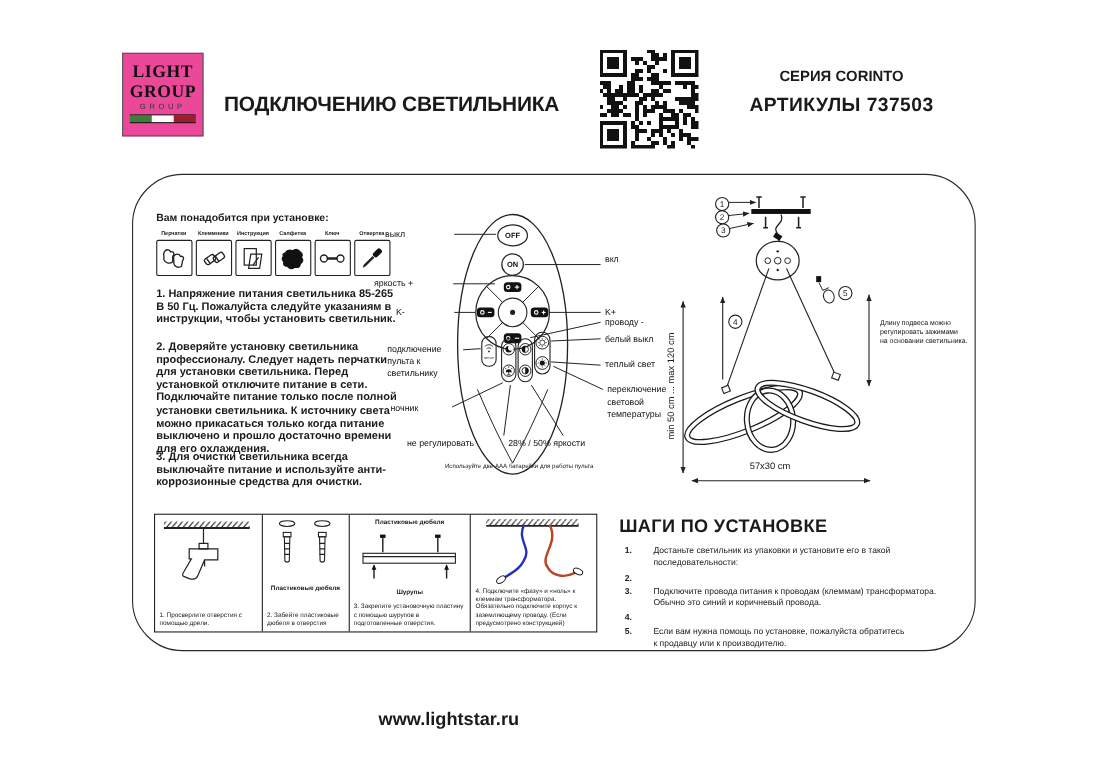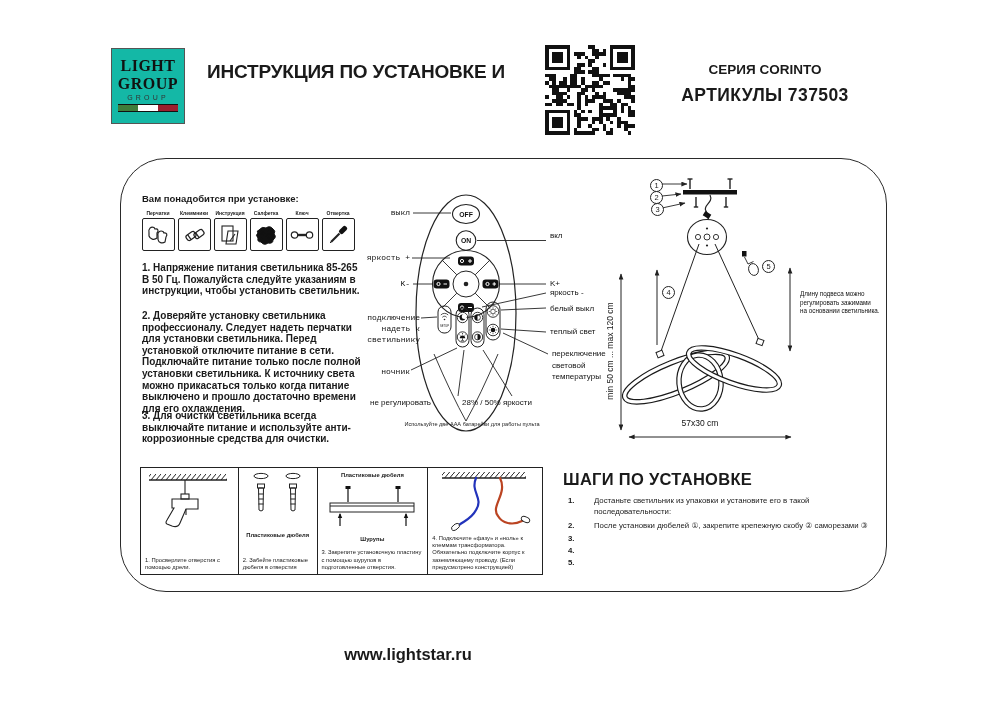--- a/index.html
+++ b/index.html
@@ -1,36 +1,36 @@
 <!DOCTYPE html>
 <html><head>
 <meta charset="utf-8">
 <style>
   html,body{margin:0;padding:0;background:#fff;}
   body{width:1000px;height:706px;position:relative;font-family:"Liberation Sans",sans-serif;color:#1a1a1a;overflow:hidden;}
   .abs{position:absolute;}
   
-  .logo-box{left:111px;top:48px;width:72px;height:74px;border:1px solid #555;text-align:center;background:#14b8a6;}
+  .logo-box{left:111px;top:48px;width:72px;height:74px;border:1px solid #555;text-align:center;background:#ec4899;}
   .logo-word{font-family:"Liberation Serif",serif;font-weight:bold;font-size:16px;line-height:15px;letter-spacing:.5px;color:#111;}
   .logo-group{font-size:7px;letter-spacing:3.2px;color:#333;margin-top:1px;}
   .logo-flag{margin:3px 6px 0 6px;height:6px;border-top:1px solid #111;border-bottom:1px solid #111;display:flex;}
   .logo-flag div{flex:1;}
   .doc-title{left:178px;top:60px;width:356px;text-align:center;font-size:19px;font-weight:bold;line-height:24px;letter-spacing:-.2px;}
   .series{left:655px;top:62px;width:220px;text-align:center;font-size:13.5px;font-weight:bold;}
   .articles{left:645px;top:85px;width:240px;text-align:center;font-size:17.5px;font-weight:bold;letter-spacing:.4px;}
   
   .main-box{left:120px;top:158px;width:765px;height:432px;border:1.5px solid #2a2a2a;border-radius:46px;}
   .tools-title{left:142px;top:193px;font-size:9.5px;font-weight:bold;}
   .tools-row{left:141px;top:210px;width:218px;display:flex;gap:2px;}
   .tool{width:34px;text-align:center;}
   .tool .tl{font-size:5px;font-weight:bold;display:block;height:8px;overflow:hidden;}
   .tool .tb{width:31px;height:31px;border:1.2px solid #222;border-radius:2px;margin:0 auto;display:flex;align-items:center;justify-content:center;}
   .para{left:142px;width:220px;font-size:10px;font-weight:bold;line-height:11.6px;text-align:left;}
   .lbl{position:absolute;font-size:8px;color:#111;line-height:10px;}
-  .r{text-align:right;font-family:Liberation Mono, monospace;}
+  .r{text-align:left;}
   .pre{white-space:pre-line;}
   .callout{position:absolute;width:11px;height:11px;border:1px solid #222;border-radius:50%;font-size:7.5px;line-height:11px;text-align:center;background:#fff;}
   .vlabel{position:absolute;font-size:8.5px;transform:rotate(-90deg);transform-origin:center;text-align:center;}
   .battery-note{left:392px;top:421px;width:160px;text-align:center;font-size:5.6px;color:#222;}
   
   .panels{left:140px;top:467px;width:401px;height:106px;border:1.2px solid #222;display:flex;}
   .panel{position:relative;border-right:1.2px solid #222;}
   .panel:last-child{border-right:none;}
   .panel .cap{position:absolute;left:4px;bottom:3px;right:3px;font-size:5.8px;line-height:7.2px;}
   .panel .plabel{position:absolute;width:100%;text-align:center;font-size:5.8px;font-weight:bold;}
@@ -53,21 +53,21 @@
   </div>
   <div class="logo-group">GROUP</div>
   <div class="logo-flag">
     <div style="background:#3f7d3a"></div>
       <div style="background:#fff"></div>
       <div style="background:#9c1f2e"></div>
   </div>
 </div>
 
 <div class="abs doc-title">
-  <span>ИНСТРУКЦИЯ ПО УСТАНОВКЕ И</span><br>
+  <br><span>ПОДКЛЮЧЕНИЮ СВЕТИЛЬНИКА</span>
 </div>
 
 <svg class="abs" style="left:545px;top:45px;" width="90" height="90" viewBox="0 0 25 25" shape-rendering="crispEdges">
   <rect x="0" y="0" width="25" height="25" fill="#fff"></rect>
   <g fill="#111">
     <path d="M0,0h7v7h-7z M1,1v5h5v-5z" fill-rule="evenodd"></path>
       <rect x="2" y="2" width="3" height="3"></rect>
     <path d="M18,0h7v7h-7z M19,1v5h5v-5z" fill-rule="evenodd"></path>
       <rect x="20" y="2" width="3" height="3"></rect>
     <path d="M0,18h7v7h-7z M1,19v5h5v-5z" fill-rule="evenodd"></path>
@@ -493,25 +493,25 @@
       <line x1="670" y1="110" x2="670" y2="193" marker-start="url(#ah)" marker-end="url(#ah)"></line>
     </g>
   </g>
 </svg>
 
 <span class="lbl r" style="left:350px;top:208px;width:60px;">выкл</span>
 <span class="lbl" style="left:550px;top:231px;">вкл</span>
 <span class="lbl r" style="left:340px;top:253px;width:70px;">яркость +</span>
 <span class="lbl r" style="left:360px;top:279px;width:50px;">K-</span>
 <span class="lbl" style="left:550px;top:279px;">K+</span>
-<span class="lbl" style="left:550px;top:288px;">яркость -</span>
+<span class="lbl" style="left:550px;top:288px;">проводу -</span>
 <span class="lbl" style="left:550px;top:304px;">белый выкл</span>
 <span class="lbl" style="left:550px;top:327px;">теплый свет</span>
 <span class="lbl r pre" style="left:352px;top:312px;width:68px;line-height:11px;">подключение
-надеть к
+пульта к
 светильнику</span>
 <span class="lbl r" style="left:355px;top:367px;width:55px;">ночник</span>
 <span class="lbl" style="left:370px;top:398px;">не регулировать</span>
 <span class="lbl" style="left:462px;top:398px;">28% / 50% яркости</span>
 <span class="lbl pre" style="left:552px;top:348px;width:95px;line-height:11.5px;">переключение
 световой
 температуры</span>
 <div class="abs battery-note">Используйте две ААА батарейки для работы пульта</div>
 
 <span class="callout" style="left:650px;top:179px;">1</span>
@@ -610,30 +610,33 @@
 </div>
 
 <div class="abs steps-title">ШАГИ ПО УСТАНОВКЕ</div>
 <div class="abs steps">
   <div class="step">
       <span class="n">1.</span>
       <span class="t">Достаньте светильник из упаковки и установите его в такой последовательности:</span>
     </div>
   <div class="step">
       <span class="n">2.</span>
-      <span class="t">После установки дюбелей ①, закрепите крепежную скобу ② саморезами ③</span>
     </div>
   <div class="step">
       <span class="n">3.</span>
+      <span class="t">Подключите провода питания к проводам (клеммам) трансформатора.
+Обычно это синий и коричневый провода.</span>
     </div>
   <div class="step">
       <span class="n">4.</span>
     </div>
   <div class="step">
       <span class="n">5.</span>
+      <span class="t">Если вам нужна помощь по установке, пожалуйста обратитесь
+к продавцу или к производителю.</span>
     </div>
 </div>
 
 <div class="abs tools-title">Вам понадобится при установке:</div>
 <div class="abs tools-row">
   <div class="tool">
     <span class="tl">Перчатки</span>
     <div class="tb">
         <svg width="26" height="26" viewBox="0 0 26 26" stroke="#222" fill="none" stroke-width="1.2">
       <path d="M4,11 C3,7 6,4 9,5.5 L10,7 C13,6 14,9 12,11 L12,16 C9,18.5 5,17 4,14 z"></path>

